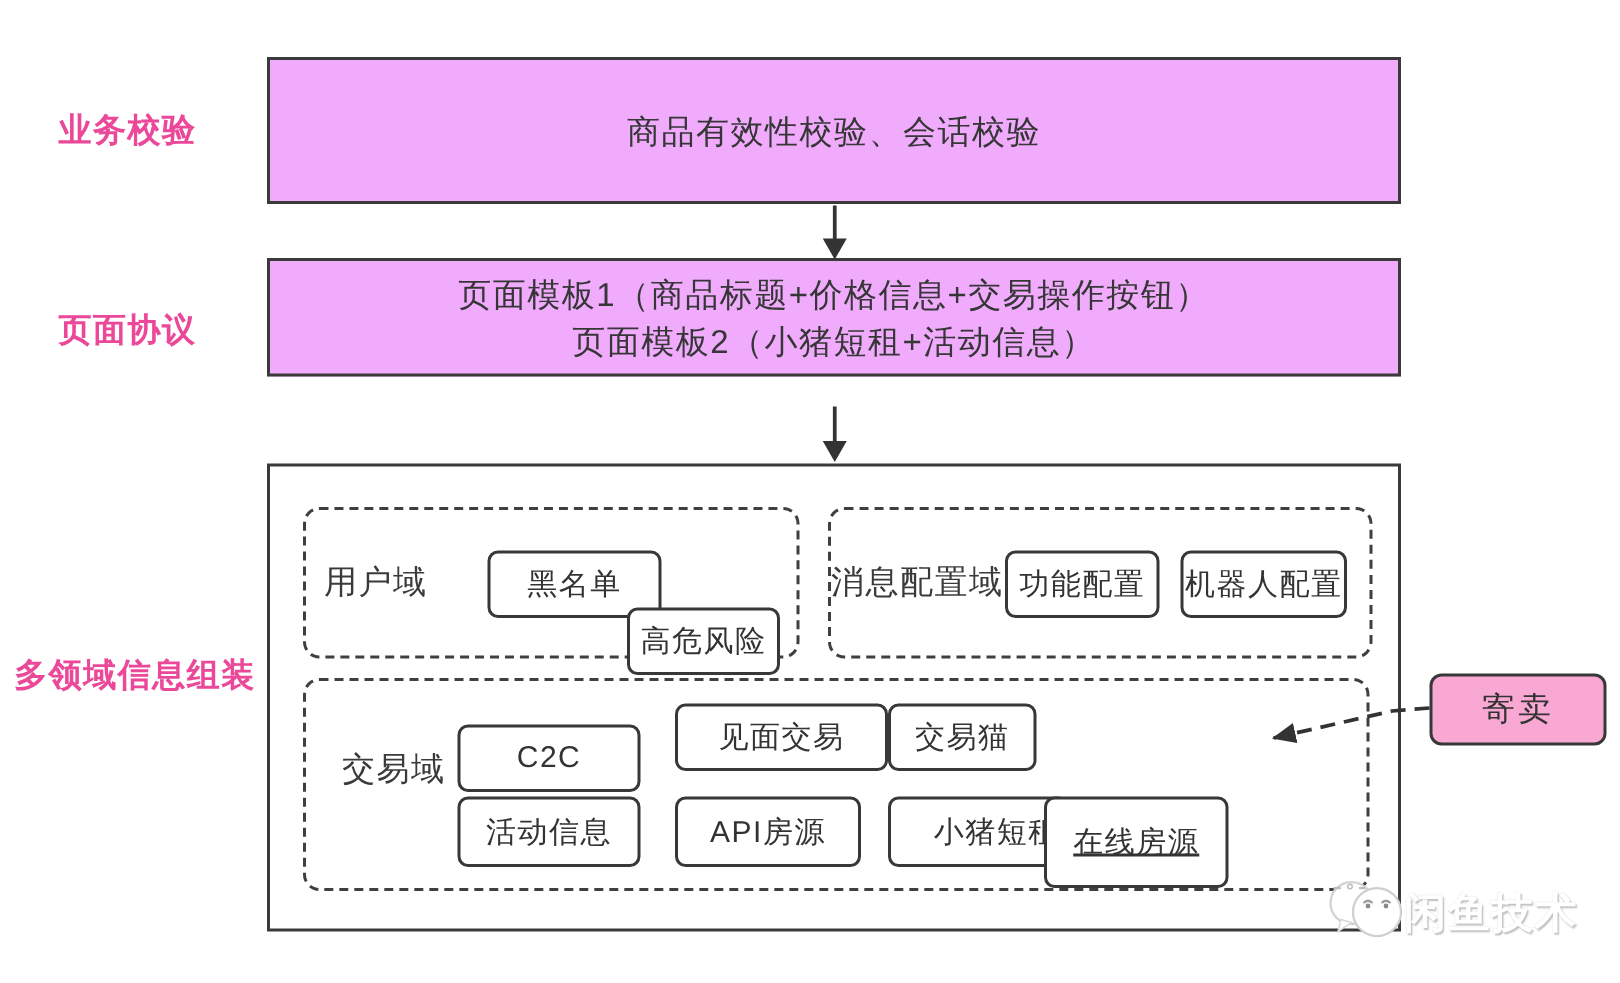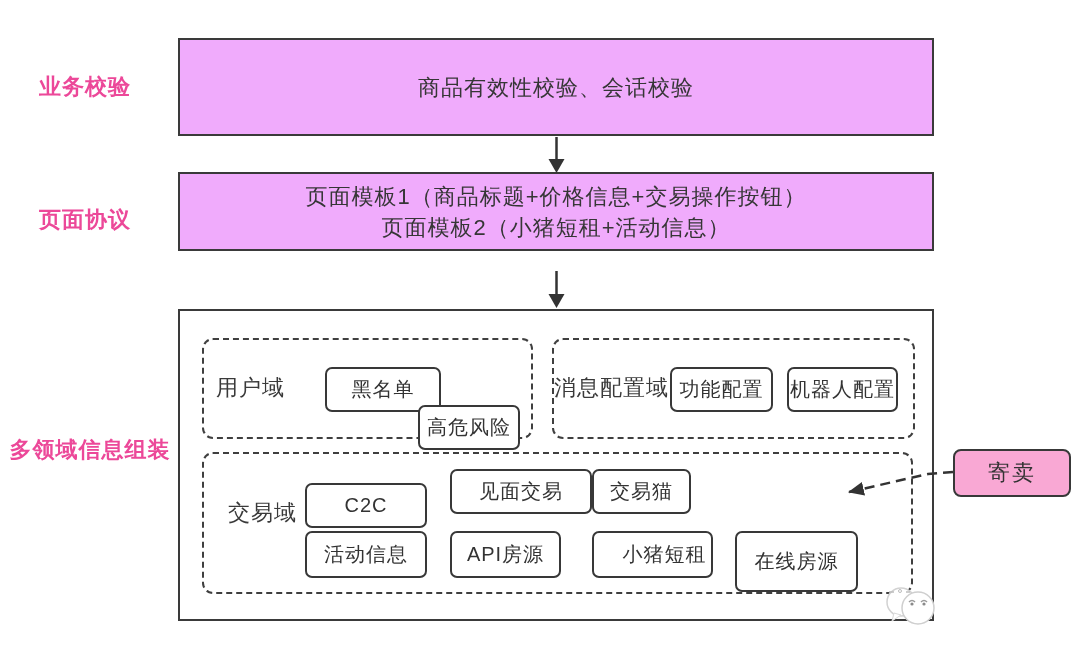--- a/index.html
+++ b/index.html
@@ -75,23 +75,23 @@
   <div class="abs domain-label" style="left:554px;top:375px;height:26px;">消息配置域</div>
   <div class="abs chip" style="left:670px;top:367px;width:103px;height:45px;">功能配置</div>
   <div class="abs chip" style="left:787px;top:367px;width:111px;height:45px;">机器人配置</div>
 
   <div class="abs dashed-box" style="left:202px;top:452px;width:711px;height:142px;"></div>
   <div class="abs domain-label" style="left:216px;top:500px;height:26px;margin-left:12px;">交易域</div>
   <div class="abs chip" style="left:305px;top:469px;width:122px;height:45px;margin-top:14px;">C2C</div>
   <div class="abs chip" style="left:450px;top:469px;width:142px;height:45px;">见面交易</div>
   <div class="abs chip" style="left:592px;top:469px;width:99px;height:45px;">交易猫</div>
   <div class="abs chip" style="left:305px;top:531px;width:122px;height:47px;">活动信息</div>
-  <div class="abs chip" style="left:450px;top:531px;width:111px;height:47px;">API房源</div>
+  <div class="abs chip" style="left:450px;top:531px;width:124px;height:47px;">API房源</div>
   <div class="abs chip" style="left:592px;top:531px;width:121px;height:47px;padding-left:24px;">小猪短租</div>
-  <div class="abs chip" style="left:735px;top:531px;width:123px;height:61px;">在线房源</div>
+  <div class="abs chip" style="left:696px;top:531px;width:123px;height:61px;text-decoration:underline;">在线房源</div>
 
   <div class="abs consign" style="left:953px;top:449px;width:118px;height:48px;">寄卖</div>
 
   <svg id="arrow-layer" viewBox="0 0 1080 655">
     <defs>
       <marker id="ah" viewBox="0 0 14 12" refX="13" refY="6" markerWidth="16" markerHeight="14" orient="auto" markerUnits="userSpaceOnUse">
         <path d="M0 0 L14 6 L0 12 Z" fill="#333333"></path>
       </marker>
     </defs>
     <g>
@@ -111,15 +111,16 @@
       <path d="M18 33 L16 41 L25 35 Z" fill="#ffffff" stroke="#d8d8d8" stroke-width="1"></path>
       <line x1="13" y1="12" x2="18" y2="12" stroke="#bdbdbd" stroke-width="1.5"></line>
       <circle cx="24" cy="11" r="1.5" fill="none" stroke="#bdbdbd" stroke-width="1"></circle>
       <line x1="30" y1="12" x2="34" y2="12" stroke="#bdbdbd" stroke-width="1.5"></line>
       <circle cx="42" cy="28" r="16" fill="#ffffff" stroke="#cfcfcf" stroke-width="1.5"></circle>
       <path d="M33 22 q3 -3 6 0" fill="none" stroke="#9a9a9a" stroke-width="1.5"></path>
       <path d="M45 22 q3 -3 6 0" fill="none" stroke="#9a9a9a" stroke-width="1.5"></path>
       <circle cx="36" cy="24" r="1.6" fill="#8a8a8a"></circle>
       <circle cx="48" cy="24" r="1.6" fill="#8a8a8a"></circle>
     </svg>
+    <span class="wm-text">闲鱼技术</span>
   </div>
 
 </div>
 
 </body></html>

